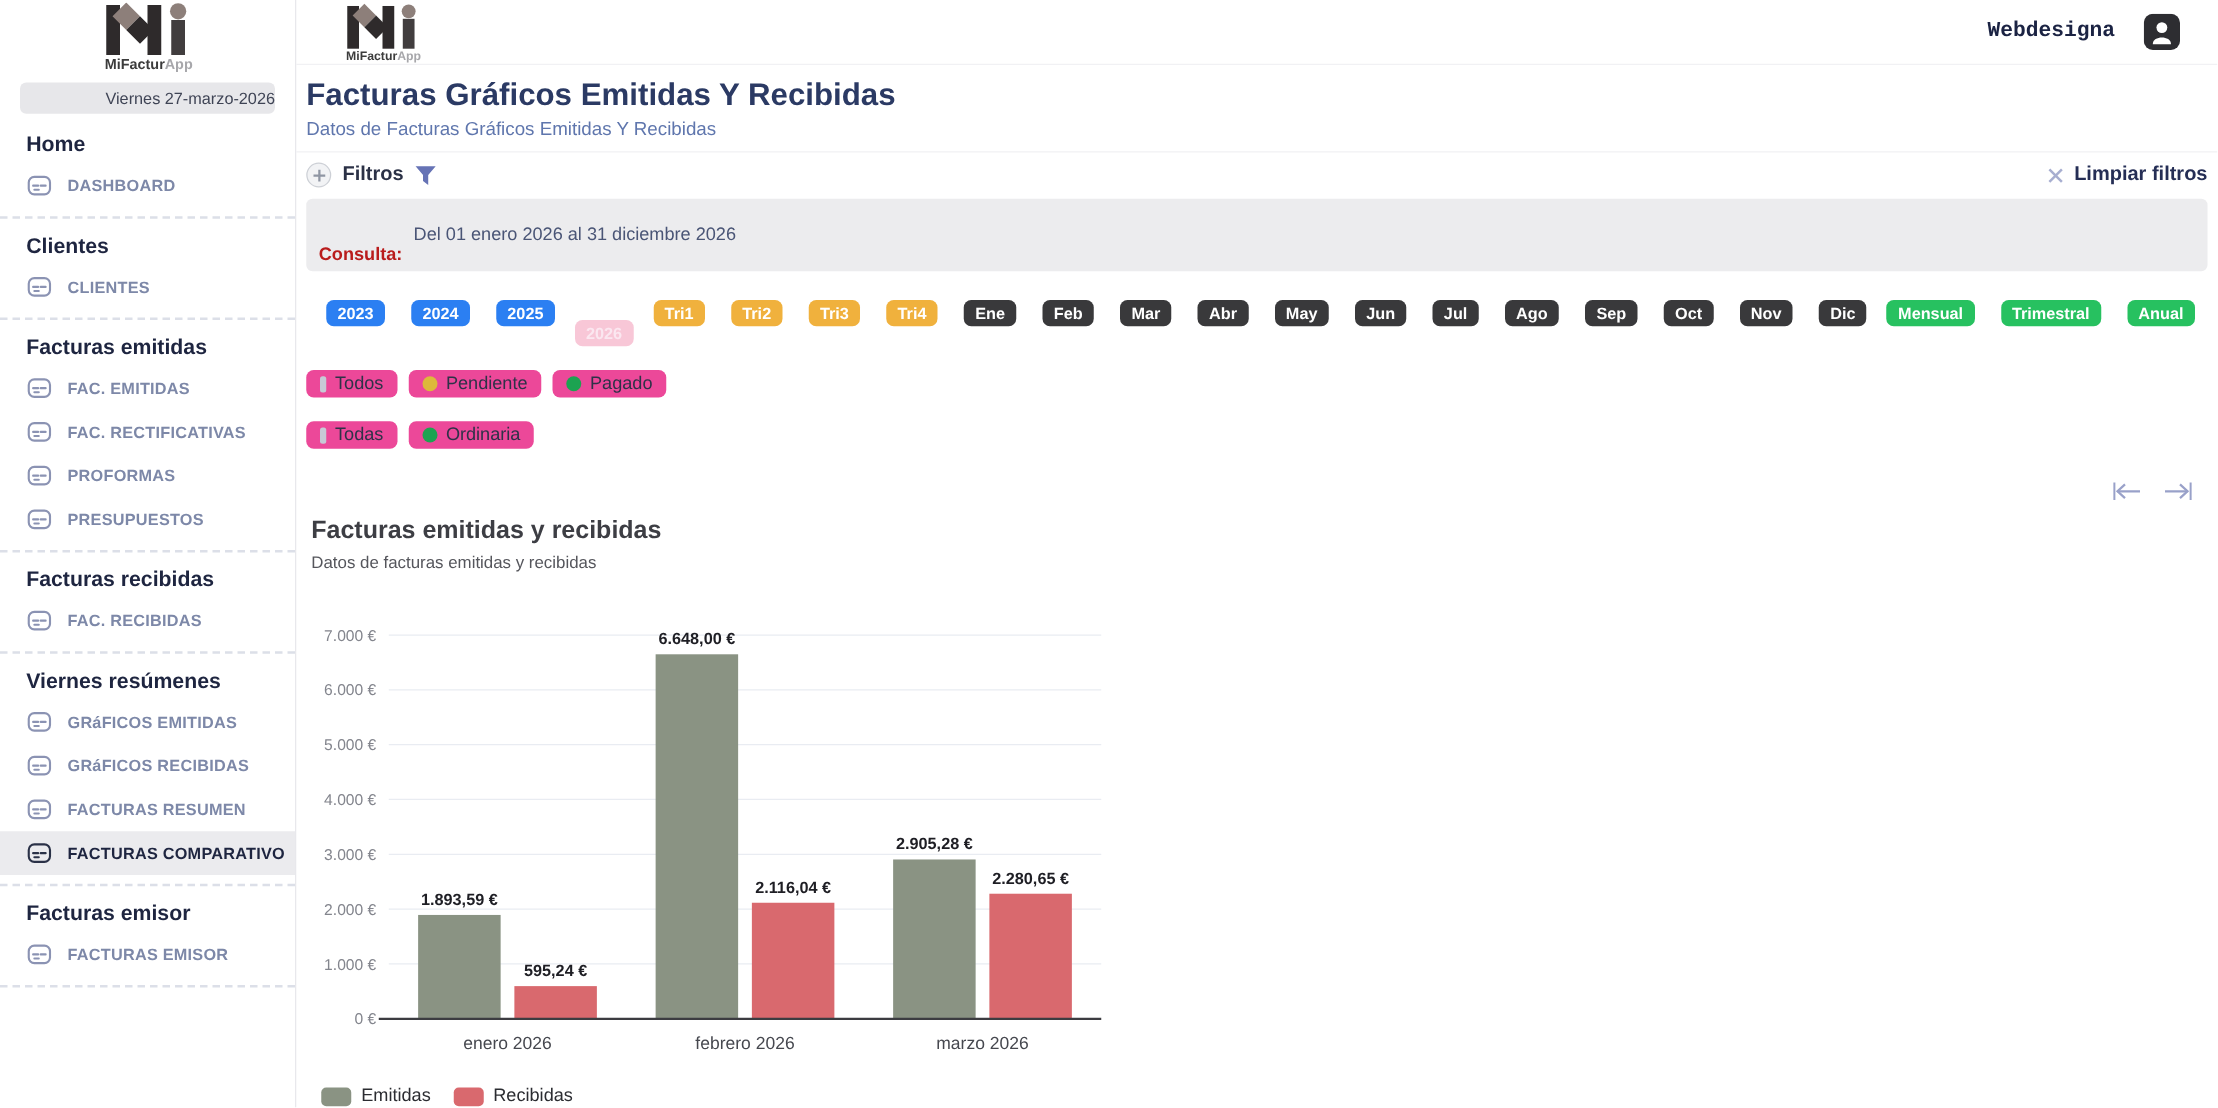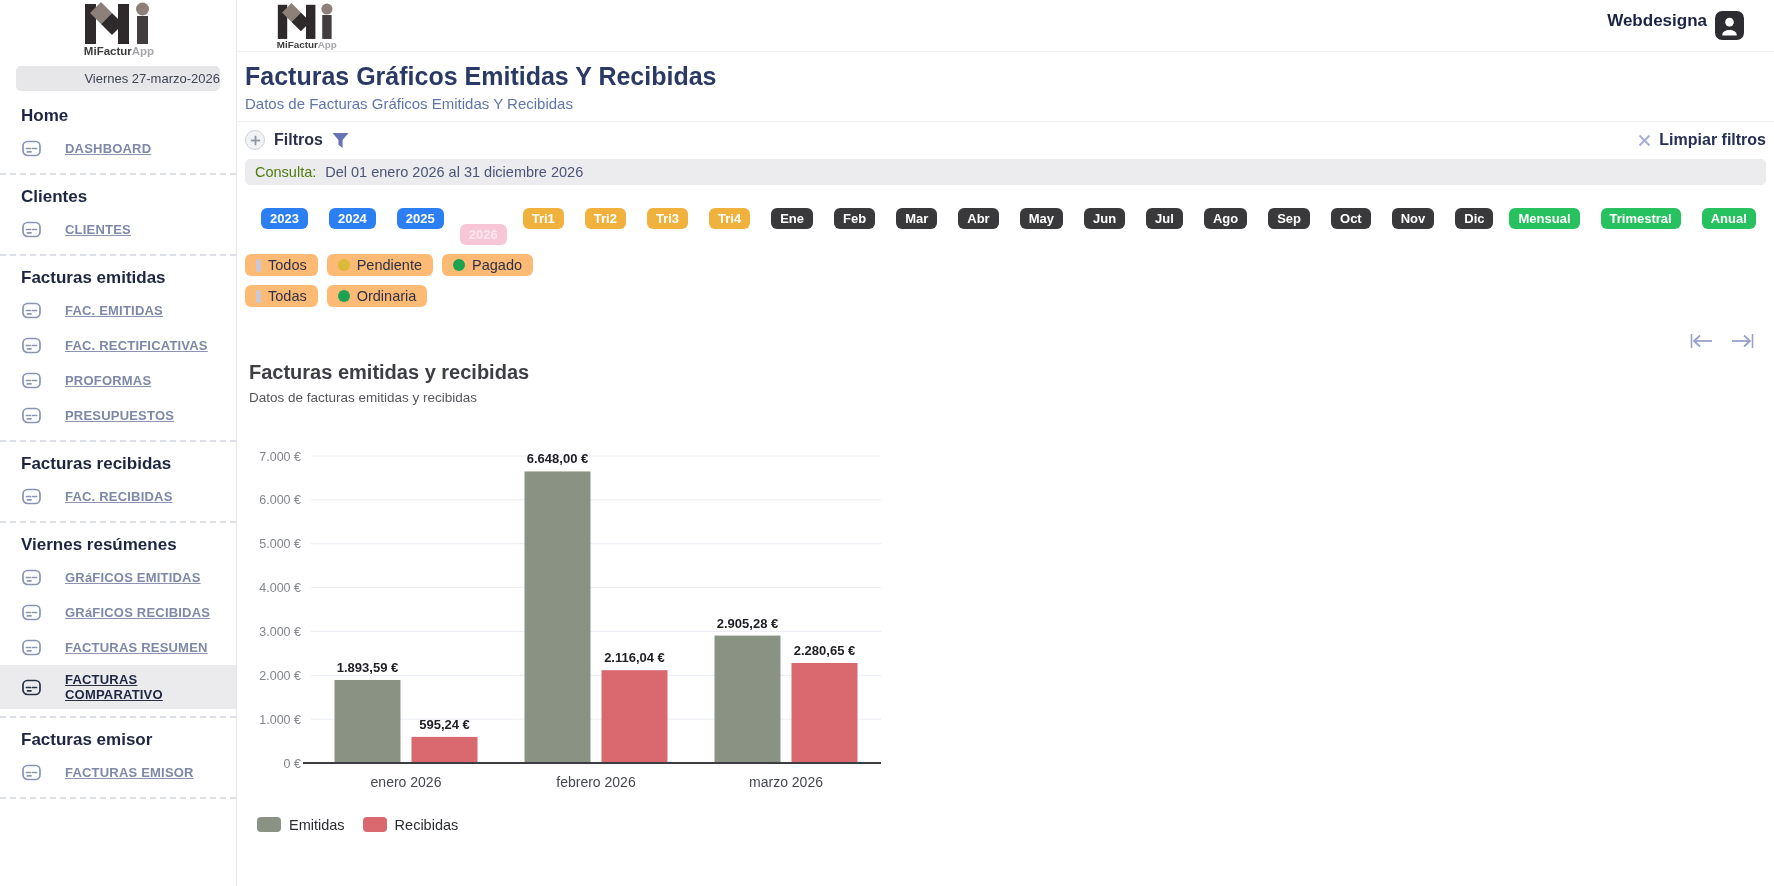--- a/index.html
+++ b/index.html
@@ -11,68 +11,68 @@
     display:flex;
     color:#222;
   }
   
   .sidebar { width:237px; min-width:237px; border-right:1px solid #e8e8ec; display:flex; flex-direction:column; }
   .side-logo { align-self:center; margin-top:2px; width:96px; height:56px; }
   .date-badge { margin:8px 16px 0; background:#e7e7ea; border-radius:5px; text-align:right;
                 font-weight:normal; font-size:13px; color:#3f4455; padding:5px 0; }
   .side-nav { margin-top:4px; }
   .side-header { font-size:17px; font-weight:bold; color:#1e2540; padding:11px 0 5px 21px; }
-  .side-item { display:flex; align-items:center; gap:23px; padding:7px 0 7px 21px; cursor:pointer; color:#8b93b3;text-decoration:underline; }
+  .side-item { display:flex; align-items:center; gap:12px; padding:7px 0 7px 21px; cursor:pointer; color:#8b93b3; }
   .side-item .lbl { font-size:13px; font-weight:bold; color:#7d88a8; letter-spacing:.2px; }
   .side-item.active { background:#ebebee; color:#2a3147; }
   .side-item.active .lbl { color:#1e2540; }
   .side-ic { width:21px; height:21px; display:inline-flex; }
   .side-div { border-top:2px dashed #dcdfe8; margin:7px 0 1px; }
   
   .main { flex:1; display:flex; flex-direction:column; }
   .topbar { height:52px; border-bottom:1px solid #f1f1f4; display:flex; align-items:center; padding:0 30px 0 28px; }
   .top-logo { width:82px; height:50px; margin-top:2px; }
-  .user-area { margin-left:auto; display:flex; align-items:flex-start; gap:8px; cursor:pointer; }
+  .user-area { margin-left:auto; display:flex; align-items:center; gap:23px; cursor:pointer;font-family:Liberation Mono, monospace; }
   .user-name { font-size:17px; font-weight:bold; color:#1b2343; }
   .avatar { width:29px; height:29px; }
   .page-head { padding:10px 8px 9px; border-bottom:1px solid #f1f1f4; }
   .page-title { font-size:25px; font-weight:bold; color:#2b3a64; }
   .page-sub { font-size:15px; color:#5f76ad; margin-top:4px; }
   .filters-row { display:flex; align-items:center; gap:9px; padding:8px 8px 6px; }
   .plus-btn { width:20px; height:20px; border-radius:50%; background:#f2f3f5; border:1.5px solid #cdd0d6;
               display:flex; align-items:center; justify-content:center; cursor:pointer; }
   .filters-label { font-size:16px; font-weight:bold; color:#2b3146; }
   .funnel { width:17px; height:17px; cursor:pointer; }
   .clear-filters { margin-left:auto; display:flex; gap:8px; align-items:center; cursor:pointer; }
   .clear-filters .txt { font-size:16px; font-weight:bold; color:#252e55; }
   .consulta { margin:3px 8px 0; background:#ececee; border-radius:5px; padding:5px 10px; font-size:14.5px;
               display:flex; gap:9px; align-items:center; }
-  .consulta .c-label { color:#4d7c0f; font-weight:normal; }
+  .consulta .c-label { color:#b91c1c; font-weight:bold;margin-top:32px; }
   .consulta .c-value { color:#4a5576; }
   .chips { display:flex; gap:5px; padding:7px 8px 0; align-items:center; flex-wrap:nowrap; }
   .chip { font-size:13px; font-weight:bold; color:#fff; border-radius:6px; padding:3px 9px; cursor:pointer; white-space:nowrap;margin-left:16px; }
   .chip-blue { background:#2b7ff2; }
   .chip-pink { background:#f8c7d7; color:#fbe7f0;margin-top:32px; }
   .chip-orange { background:#f0b13d; }
   .chip-dark { background:#39393b; }
   .chip-green { background:#27c160; }
   .gap { margin-left:11px; }
   .pills { display:flex; gap:9px; padding:9px 8px 0; }
-  .pill { display:flex; align-items:center; gap:7px; background:#fdba74; border-radius:6px; padding:3px 11px;
-          font-size:14.5px; color:#2e3248; cursor:pointer; }
+  .pill { display:flex; align-items:center; gap:7px; background:#ec4899; border-radius:6px; padding:3px 11px;
+          font-size:14.5px; color:#2e3248; cursor:pointer;margin-top:10px; }
   .dot { width:12px; height:12px; border-radius:50%; }
   .dot-bar { width:5px; height:13px; border-radius:2px; background:#c7cad6; }
   .nav-arrows { display:flex; gap:16px; justify-content:flex-end; padding:26px 20px 0; }
   .arrow-btn { cursor:pointer; width:24px; height:16px; }
   .chart-sec { padding:12px 8px 0 12px; }
   .chart-title { font-size:20px; font-weight:bold; color:#3d3e44; }
   .chart-sub { font-size:13.5px; color:#55565c; margin-top:6px; }
   #chart-svg { margin-top:6px; display:block; }
   .legend { display:flex; gap:18px; align-items:center; margin:4px 0 0 8px; }
-  .lg-item { display:flex; gap:8px; align-items:flex-start; font-size:14.5px; color:#2b2c31; cursor:pointer; }
+  .lg-item { display:flex; gap:8px; align-items:flex-end; font-size:14.5px; color:#2b2c31; cursor:pointer; }
   .lg-swatch { width:24px; height:15px; border-radius:4px; display:inline-block; }
 </style>
 </head>
 <body>
 
 <svg width="0" height="0" style="position:absolute" aria-hidden="true">
   <symbol id="mfa-logo" viewBox="0 0 96 56">
     <rect x="15" y="2" width="11" height="40" fill="#2e2a2b"></rect>
     <polygon points="31,0 42,11 31,22 20,11" fill="#8d7f7a"></polygon>
     <polygon points="42,11 53,22 42,33 31,22" fill="#2e2a2b"></polygon>

